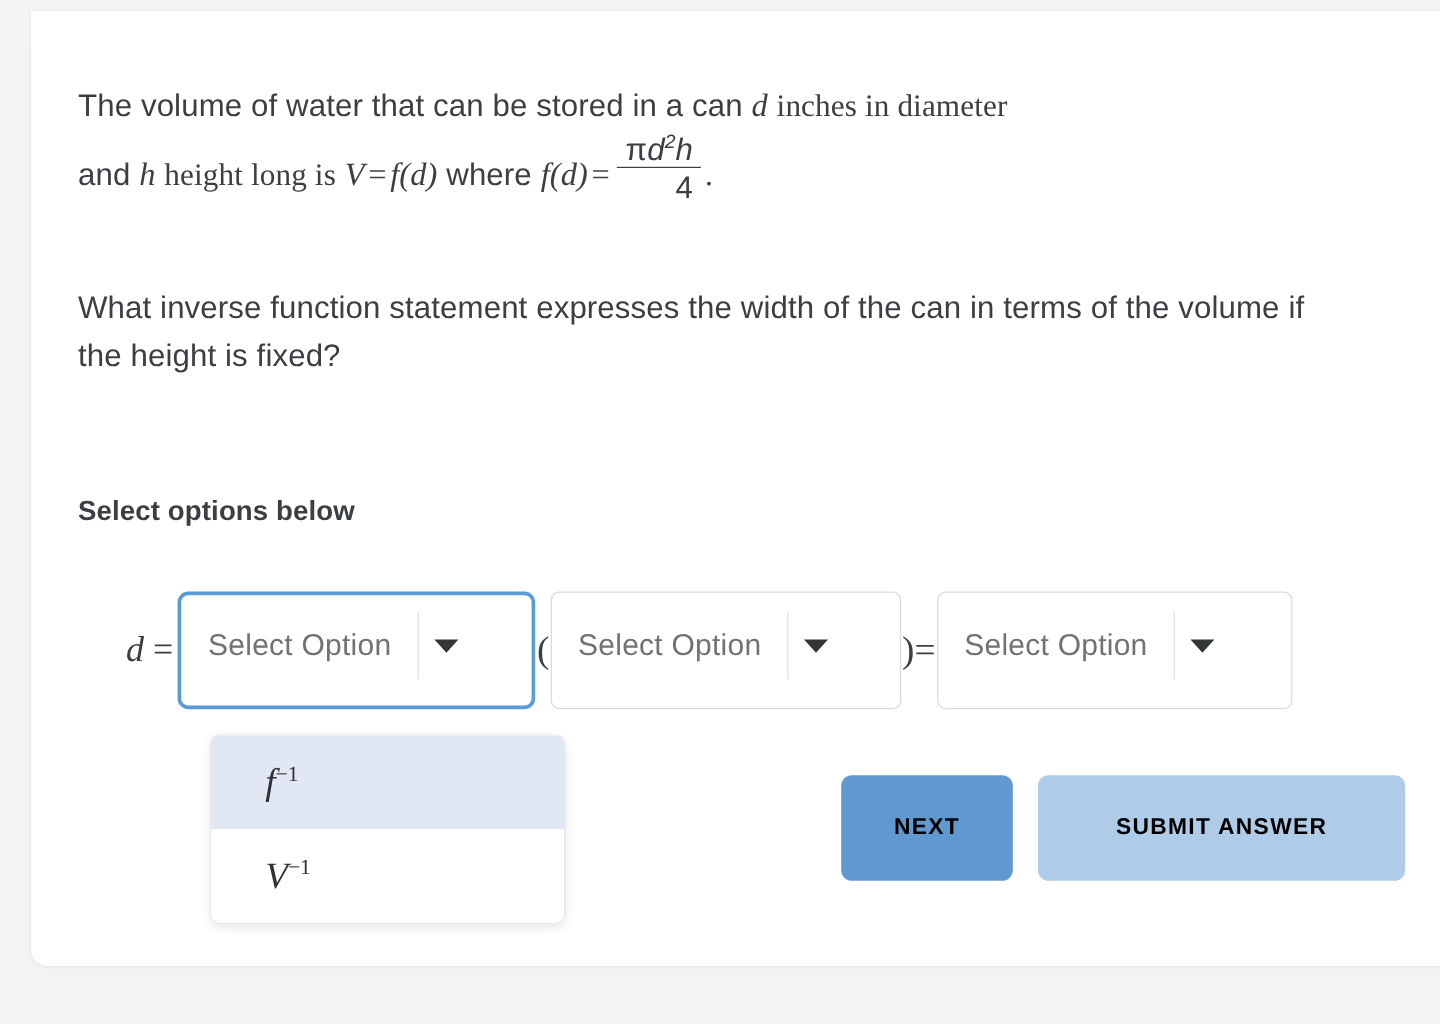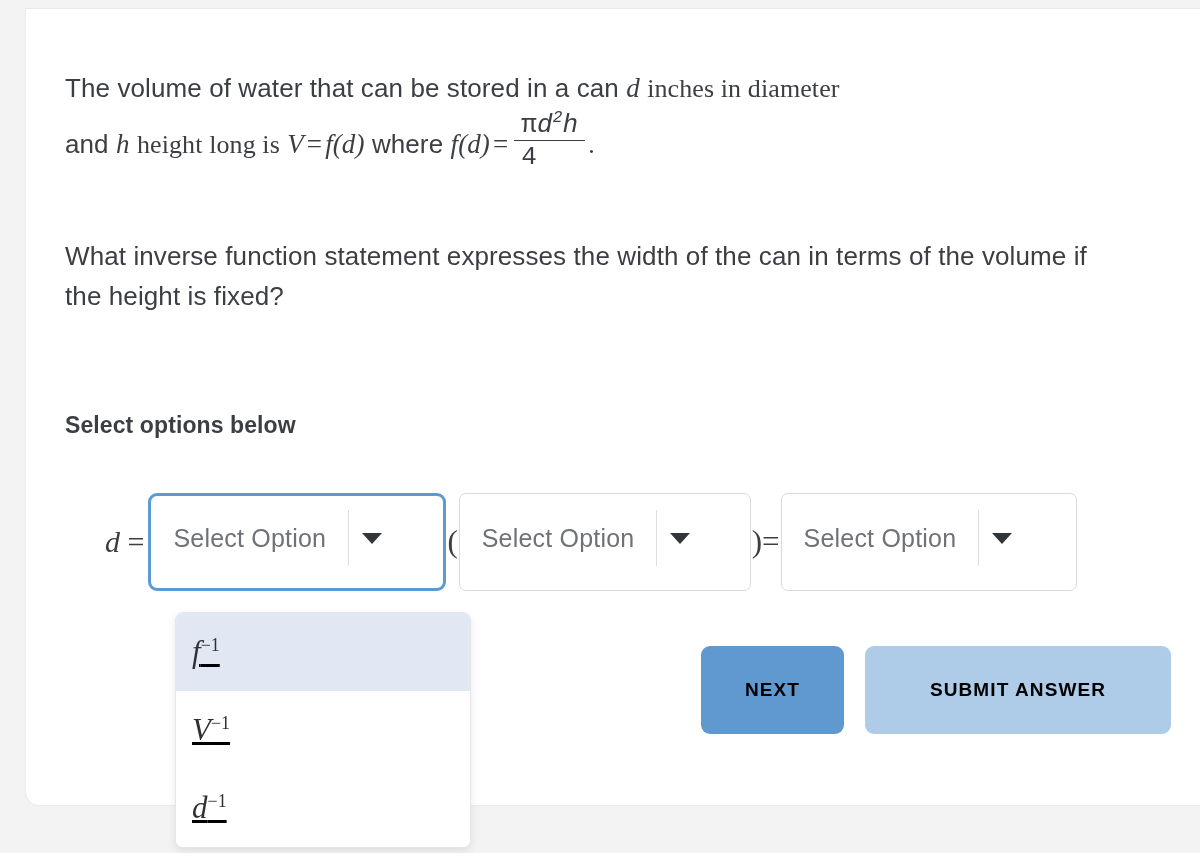--- a/index.html
+++ b/index.html
@@ -57,22 +57,22 @@
     font-style: normal;
     font-size: 27px;
     color: #3b3e42;
     padding: 0 3px;
   }
 
   
   .frac {
     display: inline-block;
     vertical-align: -0.42em;
-    text-align: left;
-    font-family: Liberation Mono, monospace;
+    text-align: right;
+    font-family: Liberation Sans, sans-serif;
     font-size: 26px;
     line-height: 1.08;
     margin: 0 3px;
   }
   .frac .num { display: block; padding: 0 7px 1px 7px; font-style: italic; }
   .frac .den {
     display: block;
     border-top: 1.4px solid #3b3e42;
     padding: 2px 7px 0 7px;
     font-style: normal;
@@ -174,24 +174,23 @@
     border: 1px solid #e4e6e9;
     border-radius: 8px;
     box-shadow: 0 3px 9px rgba(0,0,0,0.09);
     overflow: hidden;
     z-index: 30;
   }
   .opt {
     height: 78px;
     display: flex;
     align-items: center;
-    padding-left: 16px;
+    padding-left: 45px;
     background: #ffffff;
     cursor: pointer;
-    text-decoration: underline;
   }
   .opt.active { background: #e2e7f4; }
   .opt .lbl {
     font-family: "Liberation Serif", "DejaVu Serif", serif;
     font-style: italic;
     font-size: 31px;
     color: #2f3133;
   }
   .opt .lbl sup {
     font-size: 0.58em;
@@ -281,23 +280,20 @@
 
   </div>
 
   <div id="dropdown">
     <div class="opt active">
       <span class="lbl"><span>f</span><sup>−1</sup></span>
     </div>
     <div class="opt">
       <span class="lbl"><span>V</span><sup>−1</sup></span>
     </div>
-    <div class="opt">
-      <span class="lbl"><span>d</span><sup>−1</sup></span>
-    </div>
   </div>
 
   <div id="actions">
     <button class="btn" id="btn-next">NEXT</button>
     <button class="btn" id="btn-submit">SUBMIT ANSWER</button>
   </div>
 
 </div>
 
 </body></html>

